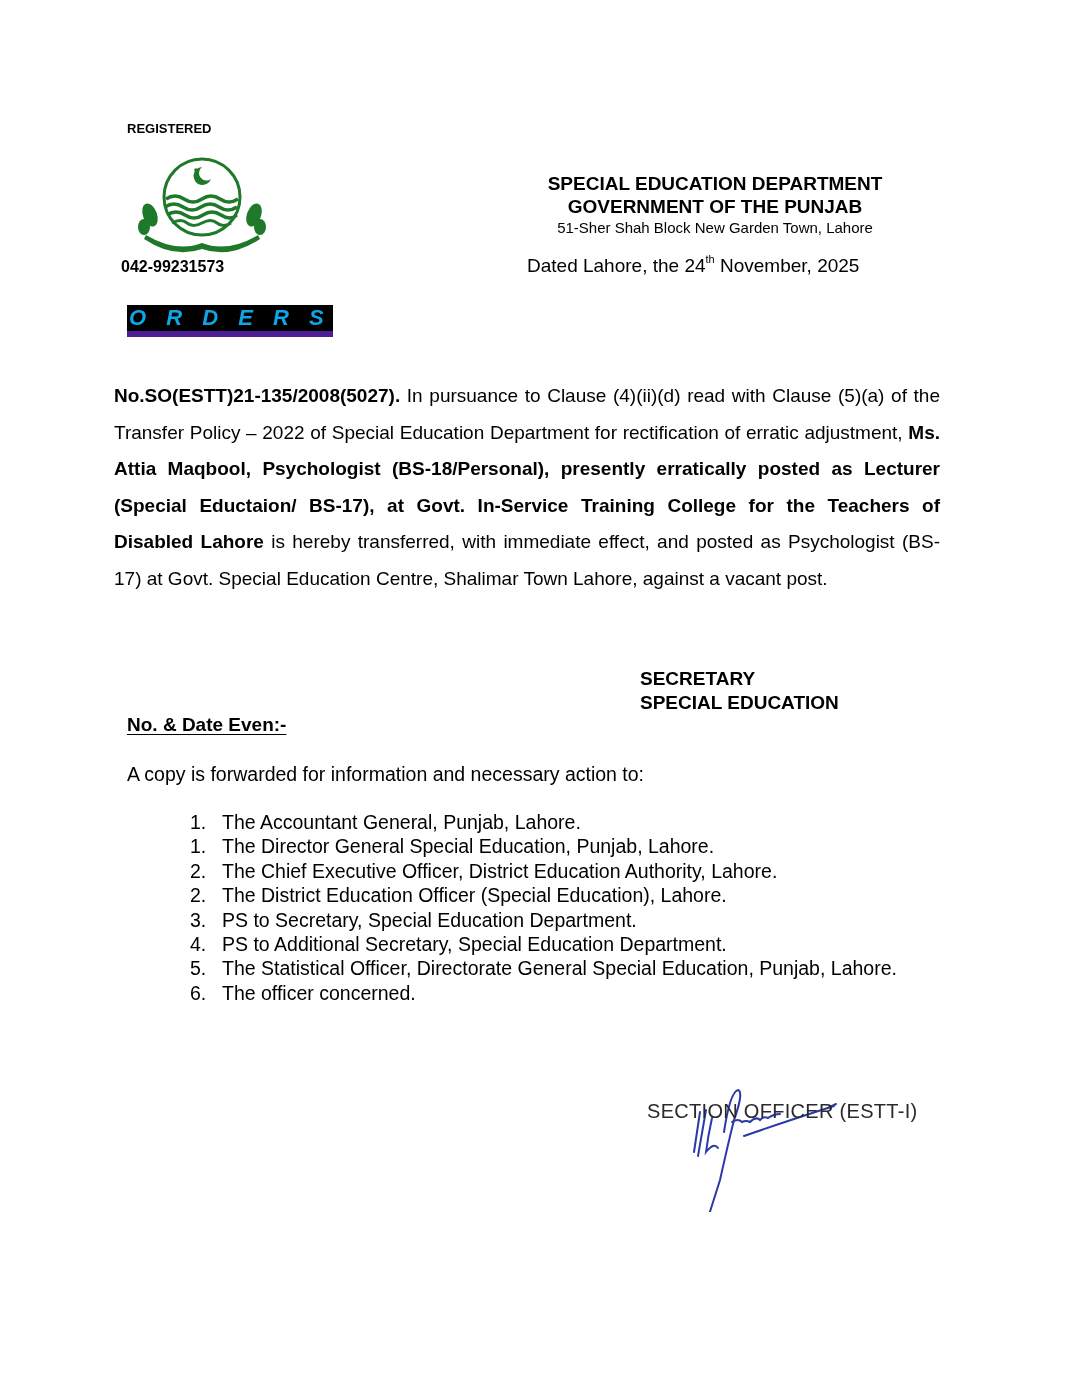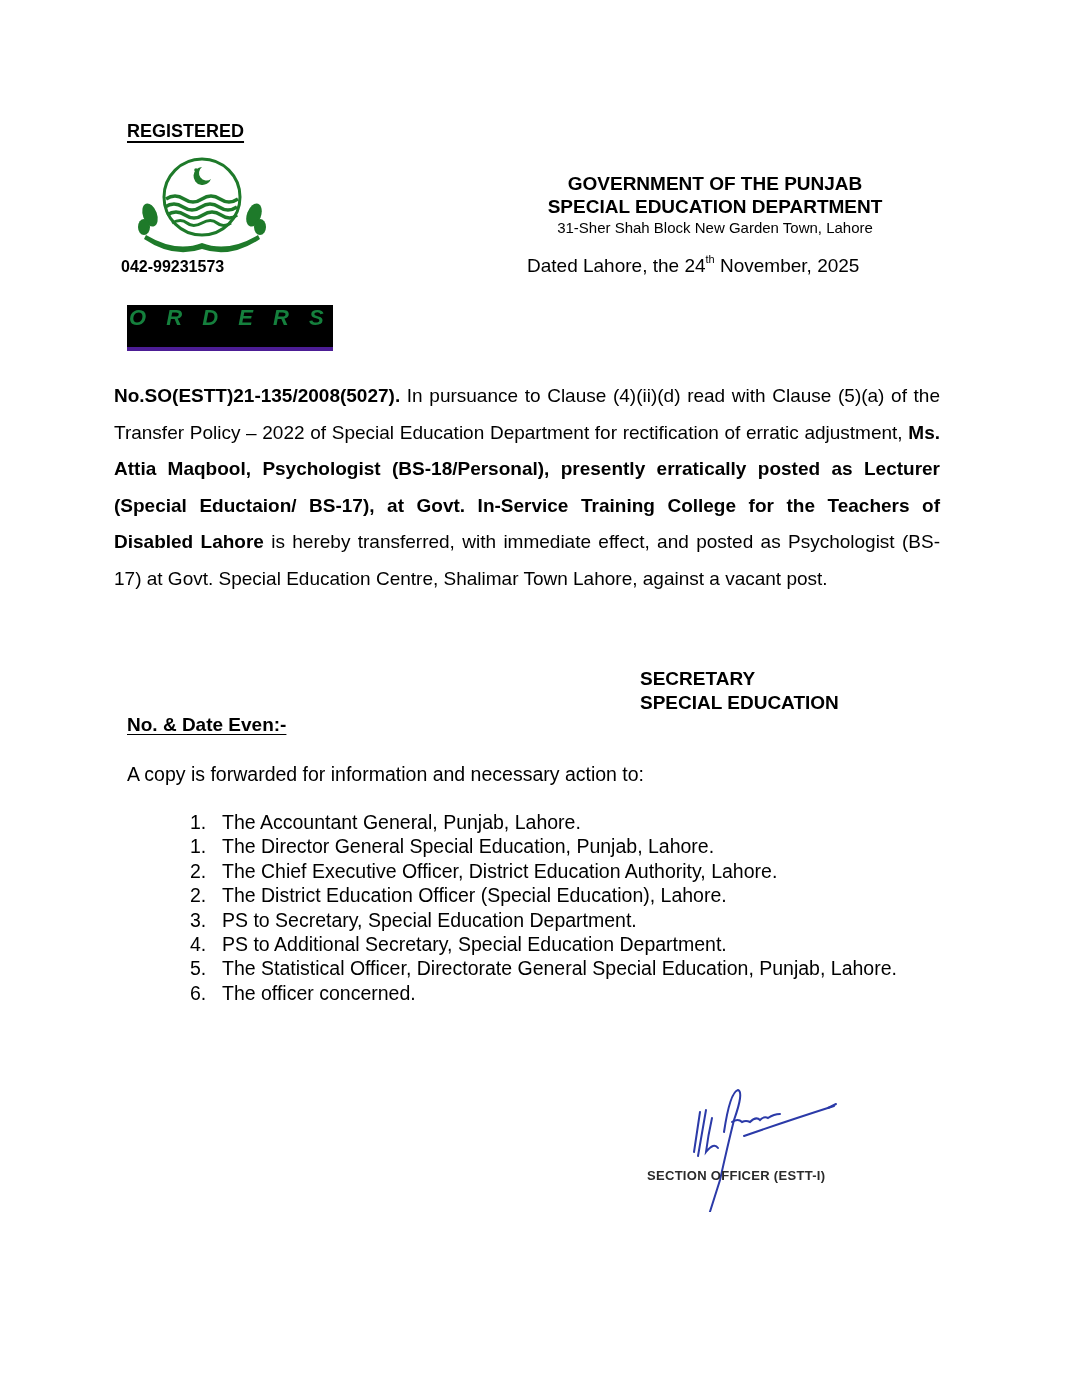--- a/index.html
+++ b/index.html
@@ -1,38 +1,38 @@
 <!DOCTYPE html>
 <html><head>
 <meta charset="utf-8">
 <style>
   html, body { margin:0; padding:0; background:#ffffff; }
   body { width:1080px; height:1377px; position:relative; overflow:hidden; color:#000; font-family:"Liberation Sans", sans-serif; }
   .abs { position:absolute; }
-  #registered { left:127px; top:121px; font-size:18px; font-weight:bold; text-decoration:underline; text-decoration-thickness:2px; text-underline-offset:4px; }
+  #registered { left:127px; top:121px; font-size:13px; font-weight:bold; text-decoration-thickness:2px; text-underline-offset:4px; }
   #logo { left:136px; top:155px; width:132px; width:132px; height:100px; }
   #phone { left:121px; top:258px; font-size:16px; font-weight:bold; }
-  #orders { left:127px; top:305px; background:#000; color:#15803d; font-size:22px; font-weight:bold; font-style:italic; letter-spacing:7px; padding:0 2px 16px 2px; line-height:26px; border-bottom:4px solid #4c1d95; }
+  #orders { left:127px; top:305px; background:#000; color:#0ea5e9; font-size:22px; font-weight:bold; font-style:italic; letter-spacing:7px; padding:0 2px 0 2px; line-height:26px; border-bottom:6px solid #4c1d95; }
   #header-block { left:500px; top:172px; width:430px; text-align:center; }
   #gov { font-size:19px; font-weight:bold; line-height:23px; }
   #dept { font-size:19px; font-weight:bold; line-height:23px; }
   #addr { font-size:15px; line-height:19px; }
   #dated { left:527px; top:255px; font-size:19px; }
   #dated sup { font-size:11px; vertical-align:top; position:relative; top:-2px;text-align:right; }
   #body { left:114px; top:378px; width:826px; font-family:Liberation Sans, sans-serif; font-size:19px; line-height:36.6px; text-align:justify; }
   #body b { font-weight:bold; }
   #sec-block { left:640px; top:667px; width:245px; font-size:19px; font-weight:bold; line-height:24px; }
   #nodate { left:127px; top:714px; font-size:19px; font-weight:bold; text-decoration:underline; text-underline-offset:3px; }
   #copy { left:127px; top:763px; font-size:19.5px; }
   #list { left:190px; top:810px; width:720px; margin:0; padding:0; list-style:none; font-size:19.5px; line-height:24.4px; }
   #list li { display:flex; }
   #list .num { width:32px; flex:none; }
   #list .txt { flex:1; }
   #signature { left:640px; top:1082px; width:260px; height:130px; }
-  #so-label { left:647px; top:1168px; font-size:13px; font-weight:bold; color:#2a2a2a; letter-spacing:0.3px; }
+  #so-label { left:647px; top:1100px; font-size:20px; font-weight:normal; color:#2a2a2a; letter-spacing:0.3px; }
 </style>
 </head>
 <body>
 
 <div id="registered" class="abs">REGISTERED</div>
 
 <svg id="logo" class="abs" viewBox="0 0 132 100">
   <g fill="none" stroke="#1e7a2a">
     <circle cx="66" cy="42" r="38" stroke-width="3"></circle>
     <path d="M30 44 q9 -6 18 0 t18 0 t18 0 t18 0" stroke-width="3.5"></path>
@@ -49,23 +49,23 @@
     <ellipse cx="124" cy="72" rx="6" ry="8"></ellipse>
     <path d="M10 80 q30 18 56 8 q26 10 56 -8 l2 4 q-30 20 -58 10 q-28 10 -58 -10z"></path>
   </g>
 </svg>
 
 <div id="phone" class="abs">042-99231573</div>
 
 <div id="orders" class="abs">O R D E R S</div>
 
 <div id="header-block" class="abs">
+  <div id="dept">SPECIAL EDUCATION DEPARTMENT</div>
   <div id="gov">GOVERNMENT OF THE PUNJAB</div>
-  <div id="dept">SPECIAL EDUCATION DEPARTMENT</div>
-  <div id="addr">31-Sher Shah Block New Garden Town, Lahore</div>
+  <div id="addr">51-Sher Shah Block New Garden Town, Lahore</div>
 </div>
 
 <div id="dated" class="abs"><span>Dated Lahore, the 24</span><sup>th</sup><span> November, 2025</span></div>
 
 <div id="body" class="abs"><b>No.SO(ESTT)21-135/2008(5027).</b><span> In pursuance to Clause (4)(ii)(d) read with Clause (5)(a) of the Transfer Policy – 2022 of Special Education Department for rectification of erratic adjustment, </span><b>Ms. Attia Maqbool, Psychologist (BS-18/Personal), presently erratically posted as Lecturer (Special Eductaion/ BS-17), at Govt. In-Service Training College for the Teachers of Disabled Lahore</b><span> is hereby transferred, with immediate effect, and posted as Psychologist (BS-17) at Govt. Special Education Centre, Shalimar Town Lahore, against a vacant post.</span></div>
 
 <div id="sec-block" class="abs">
   <div>SECRETARY</div>
   <div>SPECIAL EDUCATION</div>
 </div>

